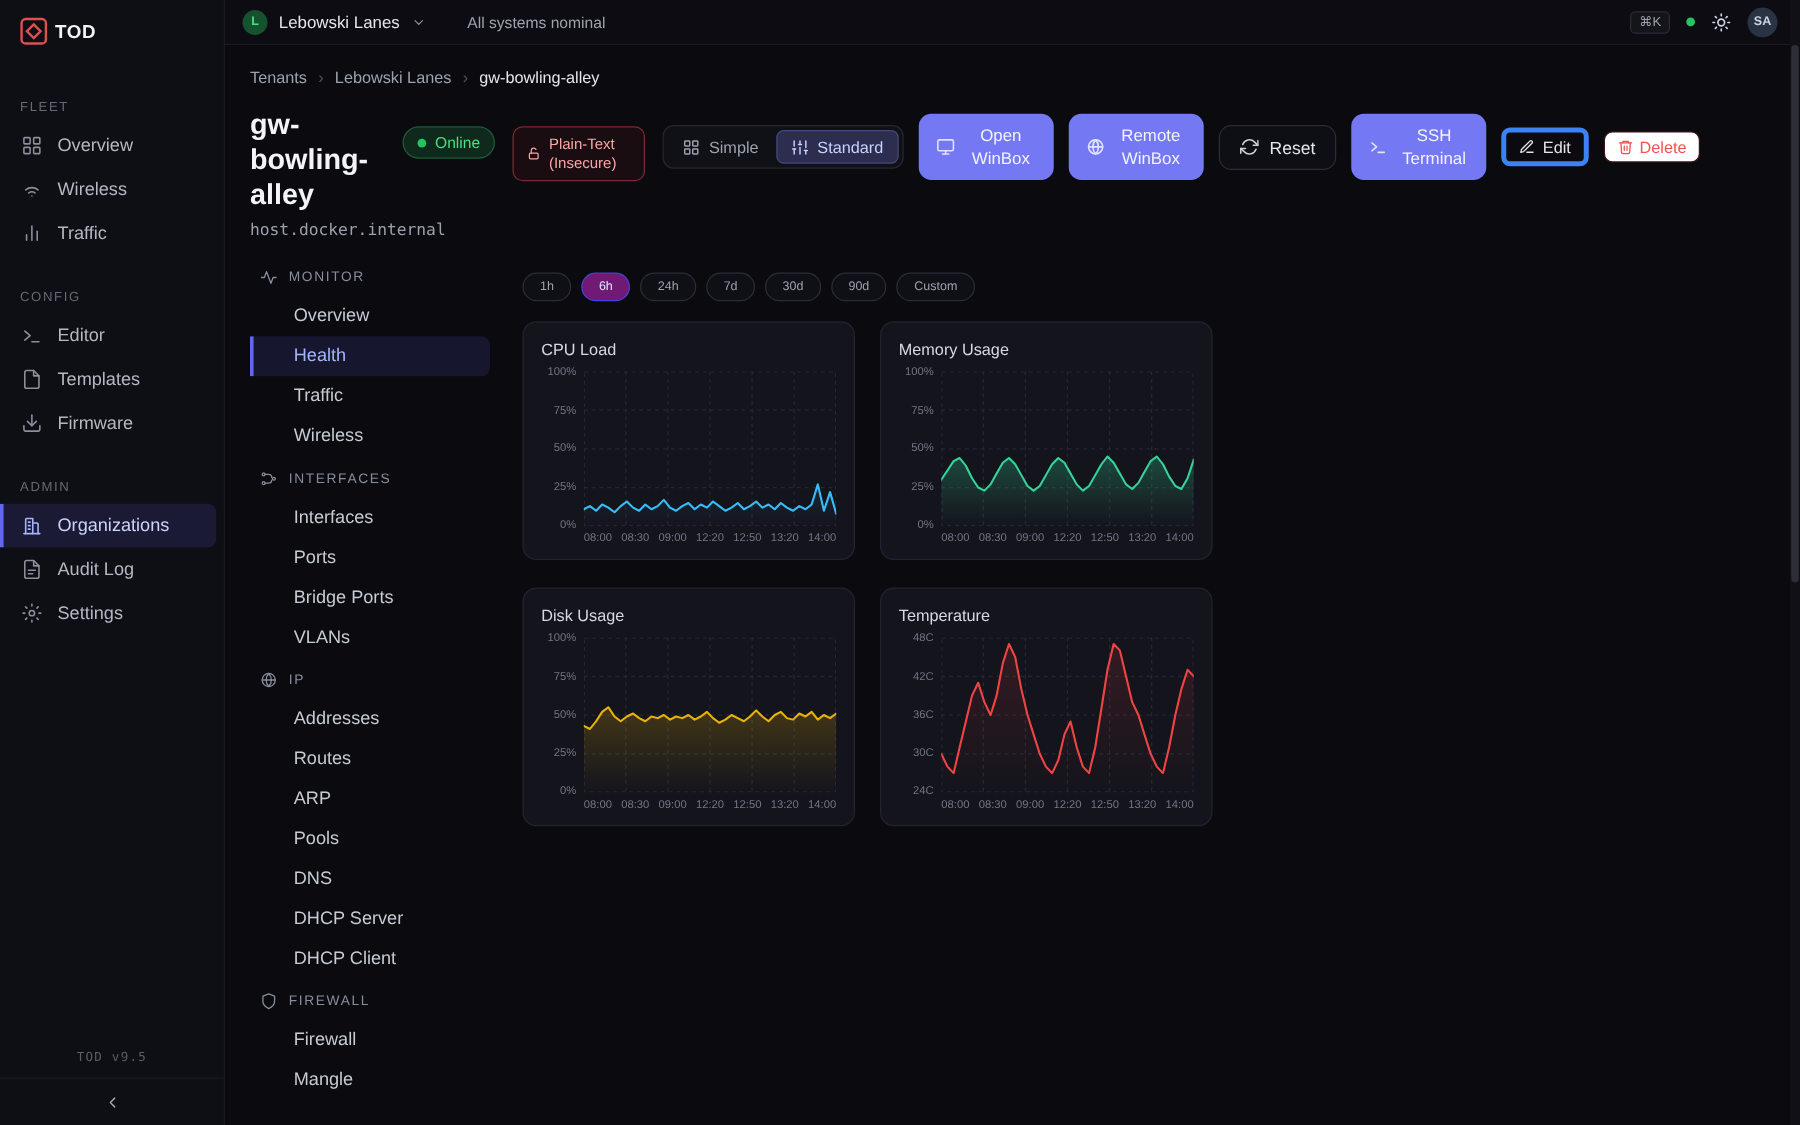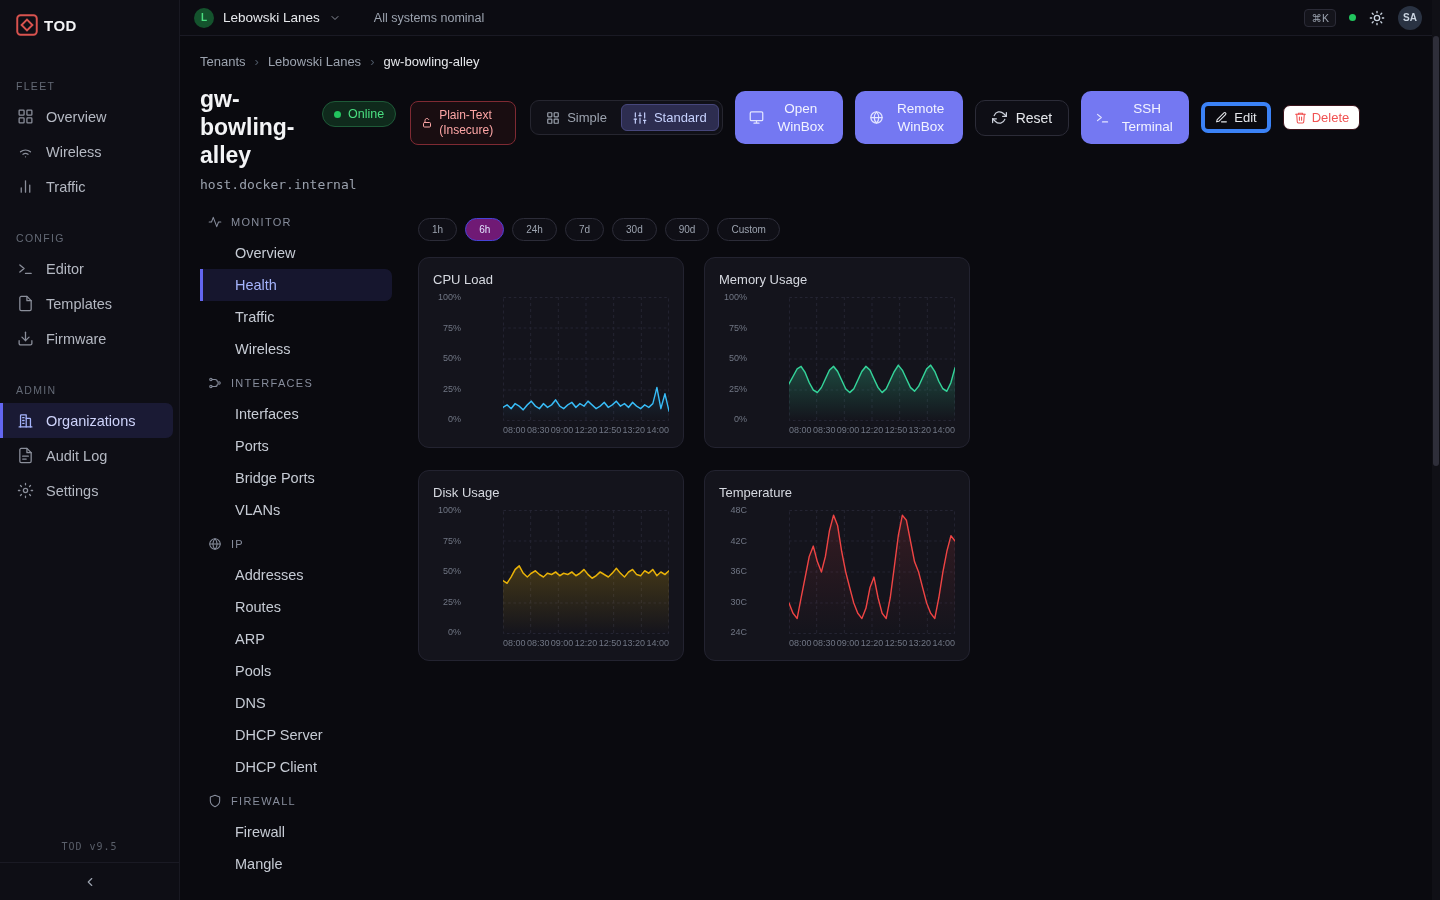--- a/index.html
+++ b/index.html
@@ -93,21 +93,21 @@
   .charts-col { padding-top:14px; }
   .time-pills { display:flex; gap:8px; margin-bottom:16px; }
   .pill { border:1px solid #2c2c38; background:#0f0f16; color:#9ca3af; font-size:10px; border-radius:999px; padding:5px 13px; }
   .pill.active { background:#701a75; border-color:#4743d6; color:#e3e6ff; }
 
   .charts-grid { display:grid; grid-template-columns:266px 266px; gap:22px 20px; }
   .card { background:#14141c; border:1px solid #232330; border-radius:11px; padding:14px 14px 12px; }
   .card-title { font-size:13px; color:#d6d9e0; margin-bottom:10px; }
   .chart-wrap { display:flex; }
   .ylabels { width:34px; flex:none; display:flex; flex-direction:column; justify-content:space-between; align-items:flex-end; padding-right:6px; height:132px; margin-top:-5px; font-size:9px; color:#707684; }
-  .plot { flex:1; min-width:0;margin-left:36px; }
+  .plot { flex:1; min-width:0; }
   .plot svg.chartsvg { width:100%; height:124px; }
   .xlabels { display:flex; justify-content:space-between; font-size:9px; color:#707684; margin-top:4px; }
 
   
   .scrollbar { position:absolute; right:0; top:0; width:8px; height:900px; background:#101016; }
   .scrollbar .thumb { position:absolute; top:36px; left:1px; width:6px; height:430px; background:#2e2e39; border-radius:3px; }
 </style>
 </head>
 <body>
 

